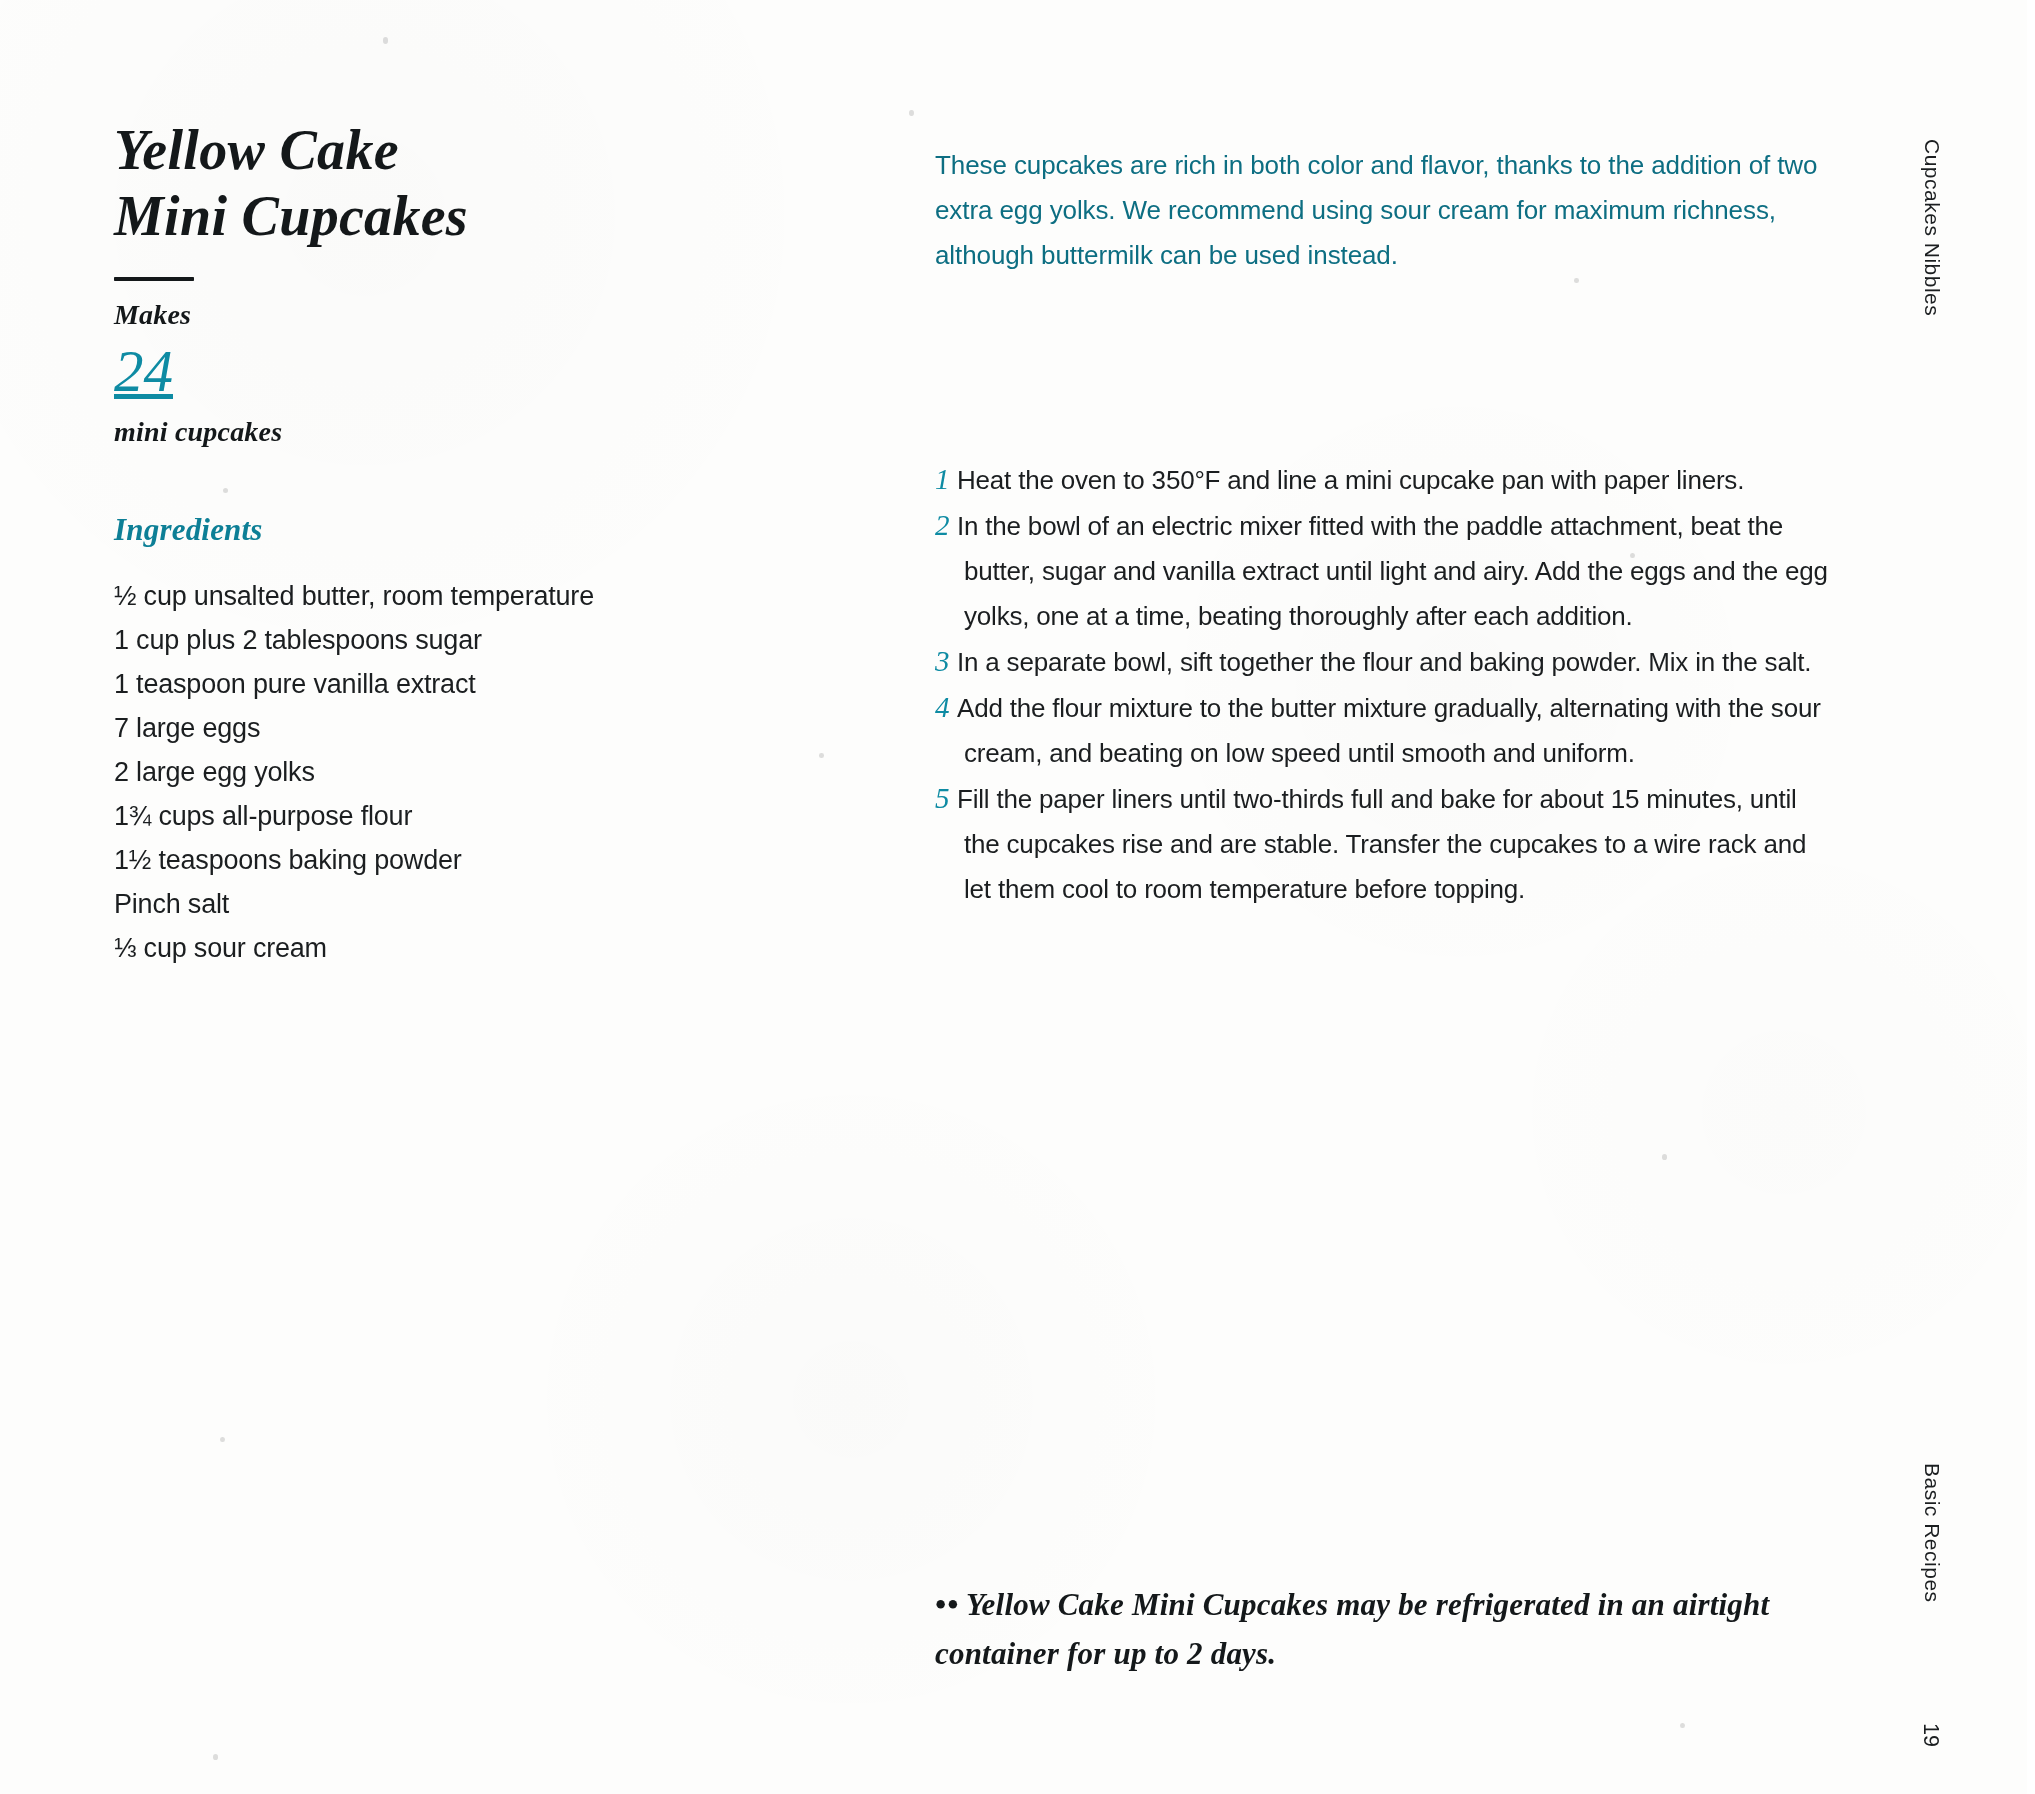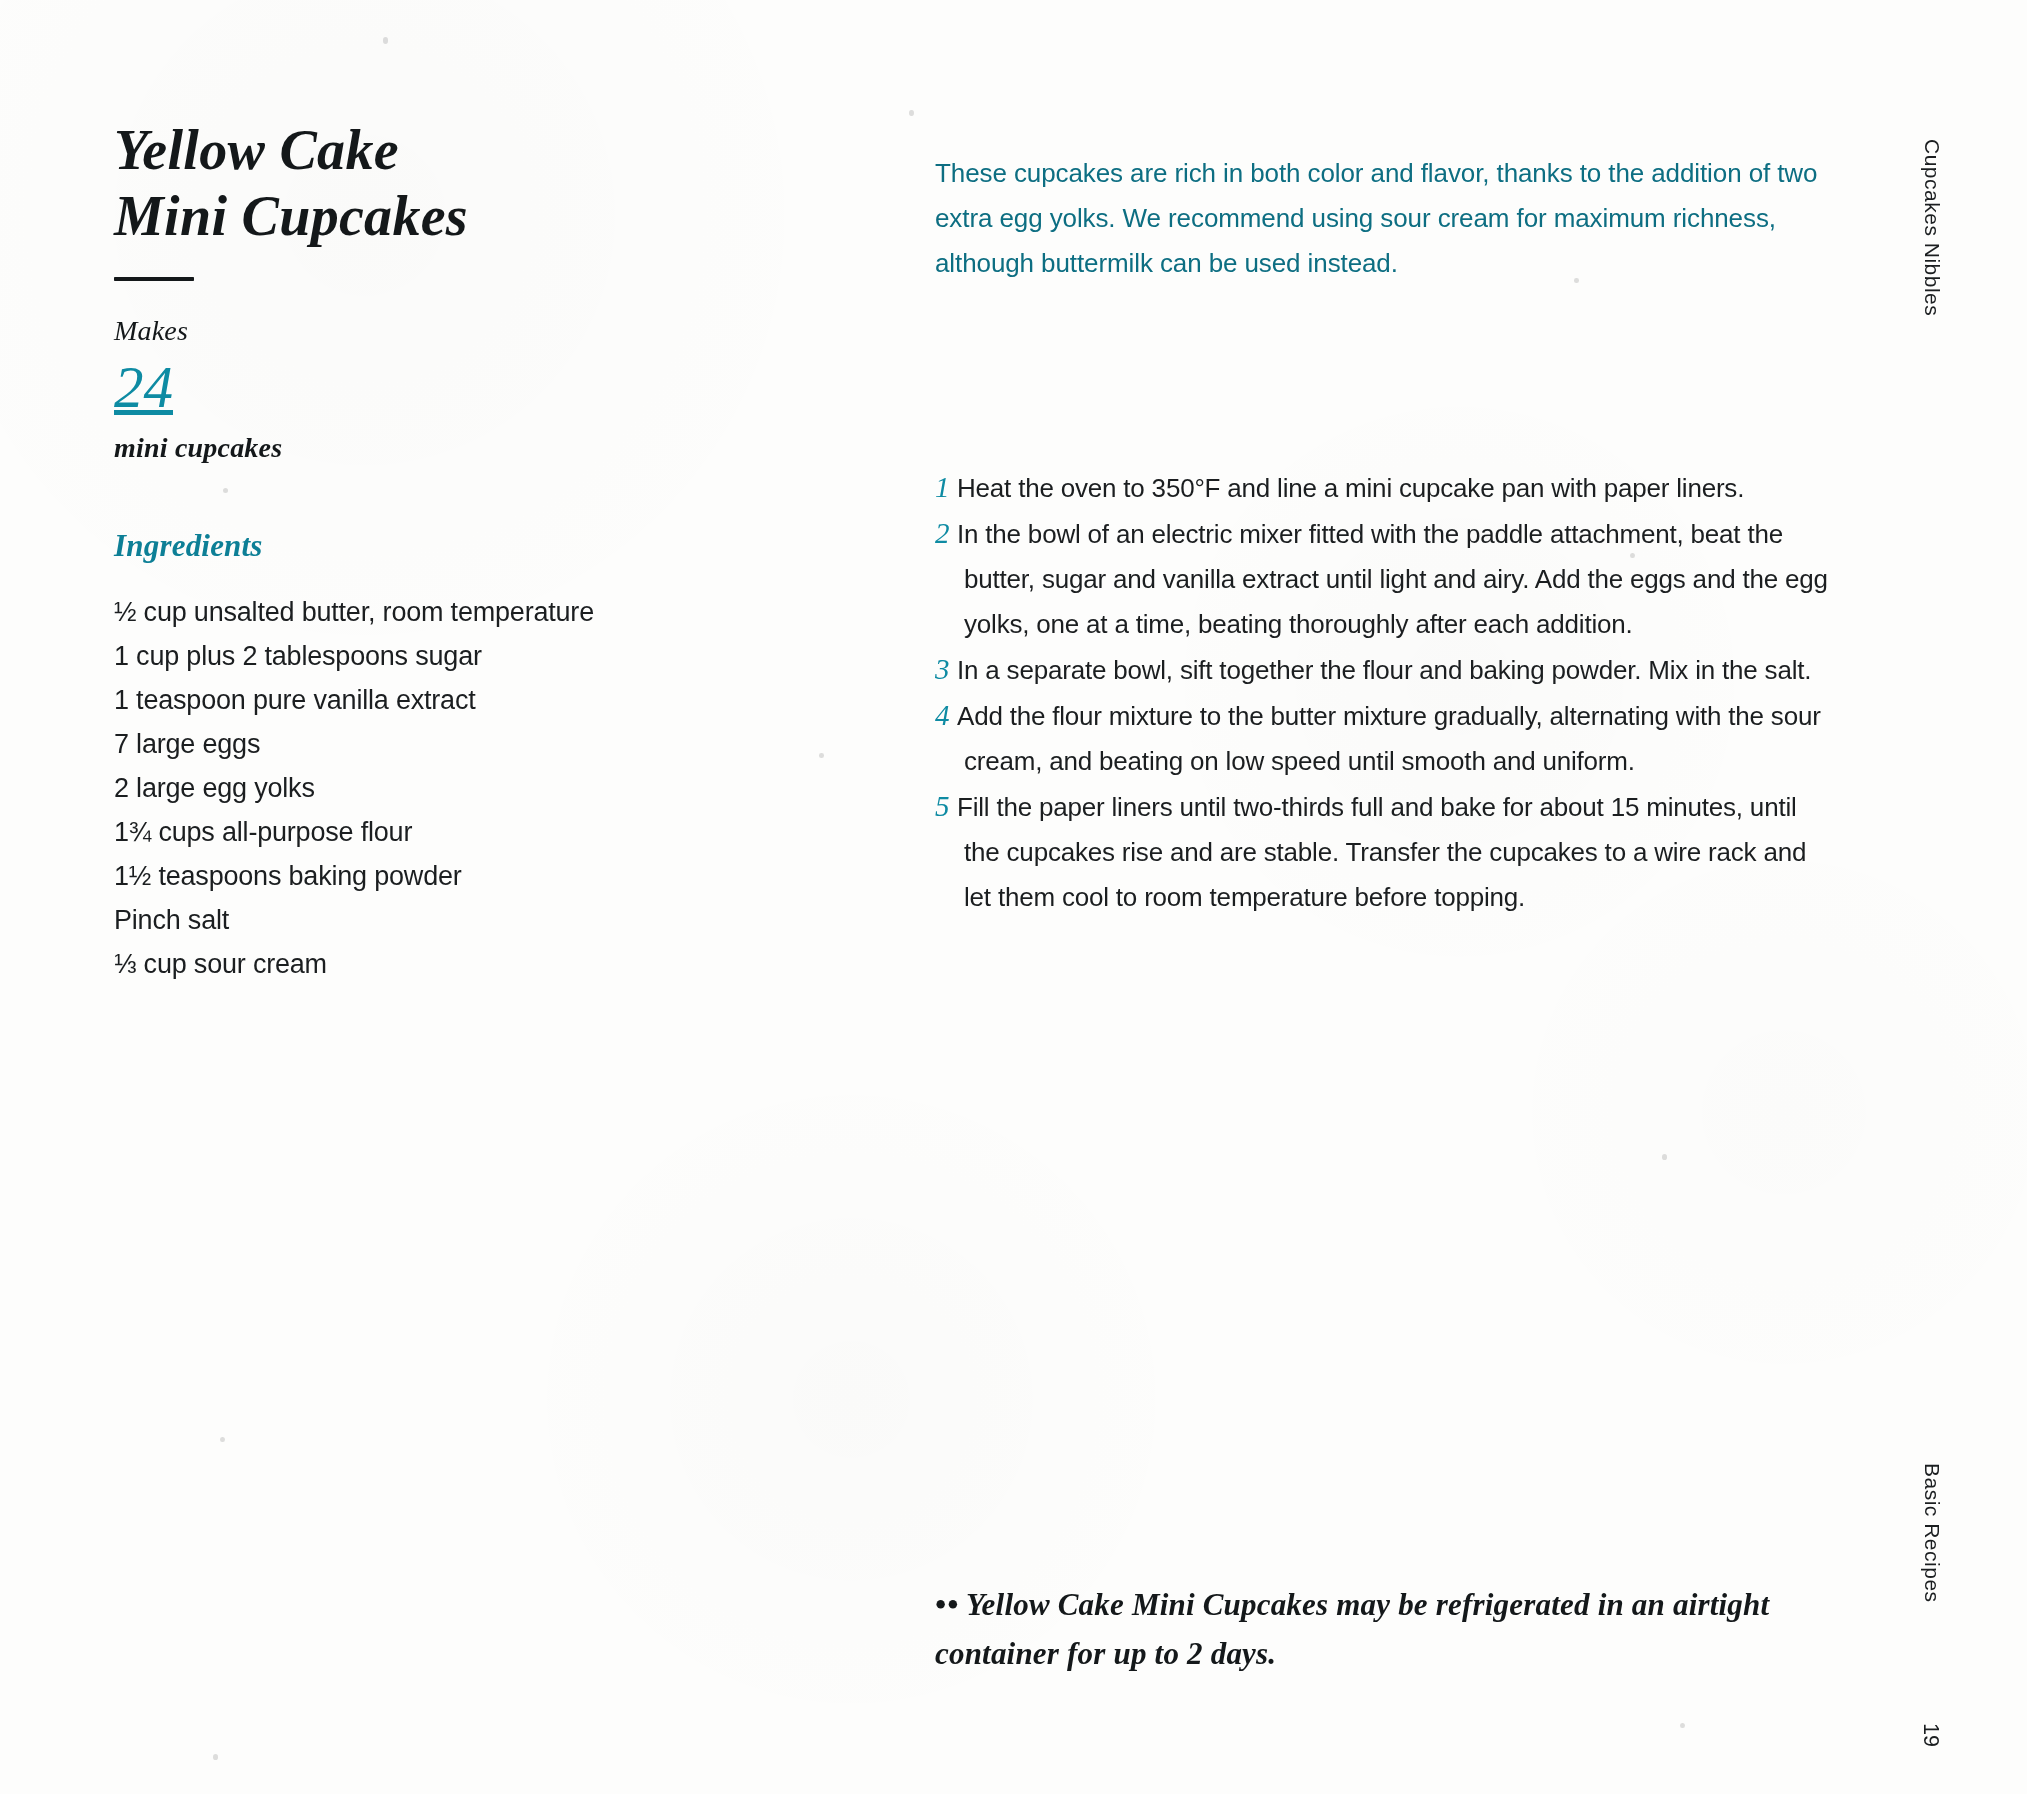--- a/index.html
+++ b/index.html
@@ -50,25 +50,25 @@
     width: 80px;
     height: 3.9px;
     background: #14181a;
     margin-top: 28px;
     border-radius: 0.8px;
   }
 
   .makes-label {
     font-family: "Liberation Serif", serif;
     font-style: italic;
-    font-weight: 400;
+    font-weight: 700;
     font-size: 28px;
     letter-spacing: 0.2px;
     color: #14181a;
-    margin-top: 34px;
+    margin-top: 18px;
   }
 
   .makes-number {
     font-family: "Liberation Serif", serif;
     font-style: italic;
     font-weight: 400;
     font-size: 59px;
     line-height: 1.0;
     color: #0e8ba3;
     margin-top: 10.8px;
@@ -108,21 +108,21 @@
     line-height: 44px;
     color: #1b1e20;
     letter-spacing: -0.2px;
     white-space: nowrap;
   }
 
   
   .right-col {
     position: absolute;
     left: 935px;
-    top: 8px;
+    top: 0;
     width: 893px;
   }
 
   .intro-note {
     font-family: "Liberation Sans", sans-serif;
     font-size: 26px;
     line-height: 45px;
     color: #0d6e82;
     letter-spacing: -0.1px;
     padding-top: 143px;

